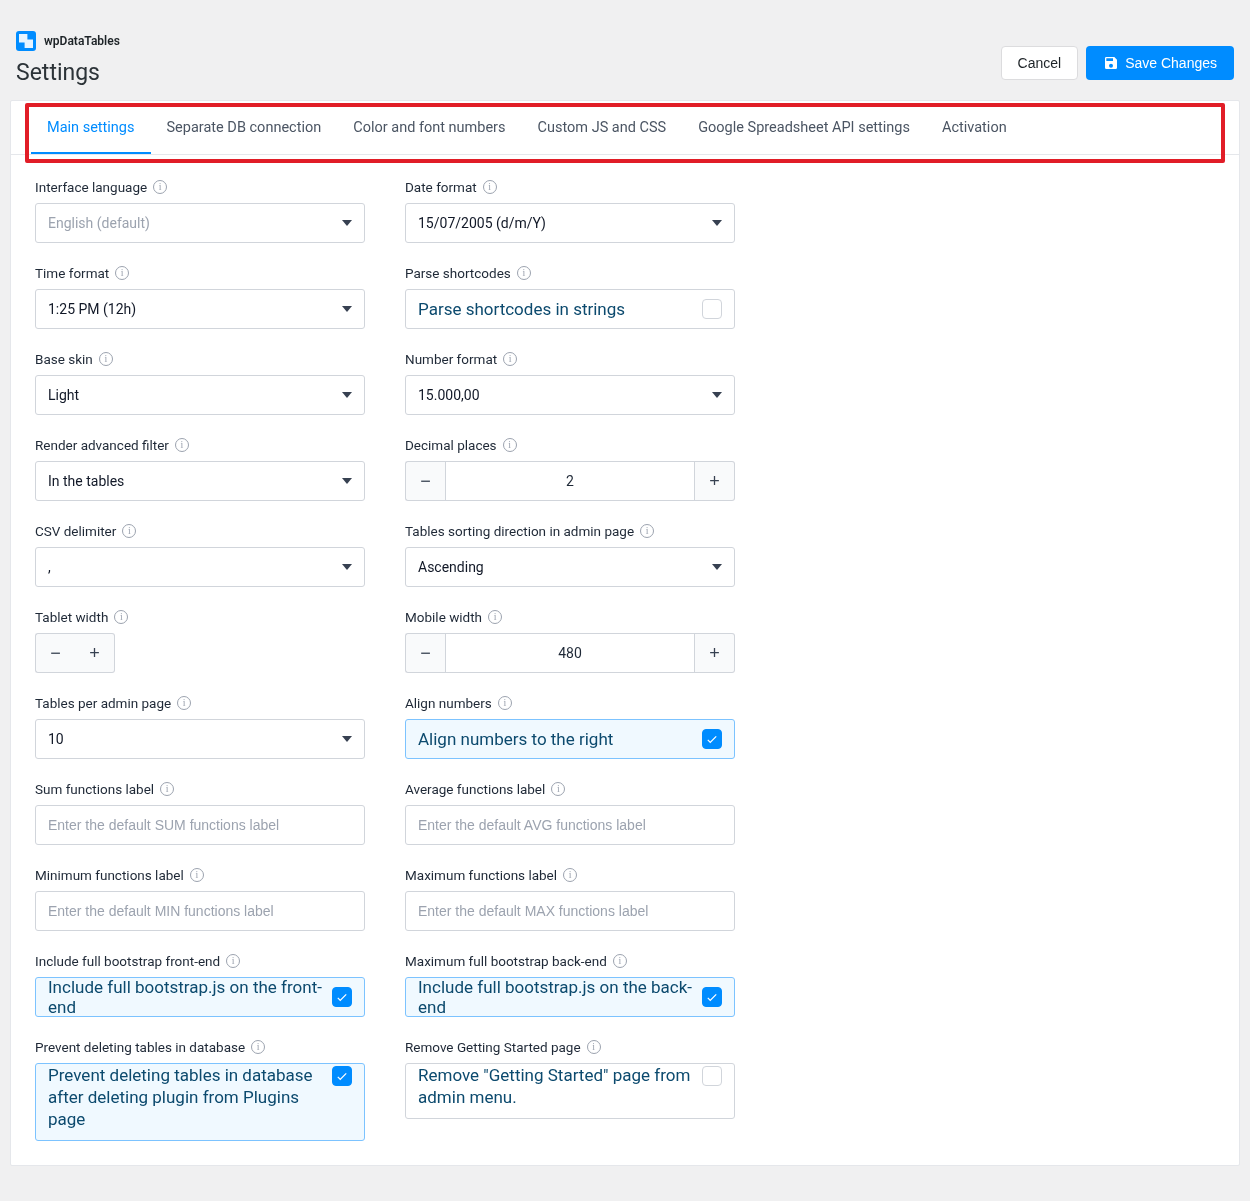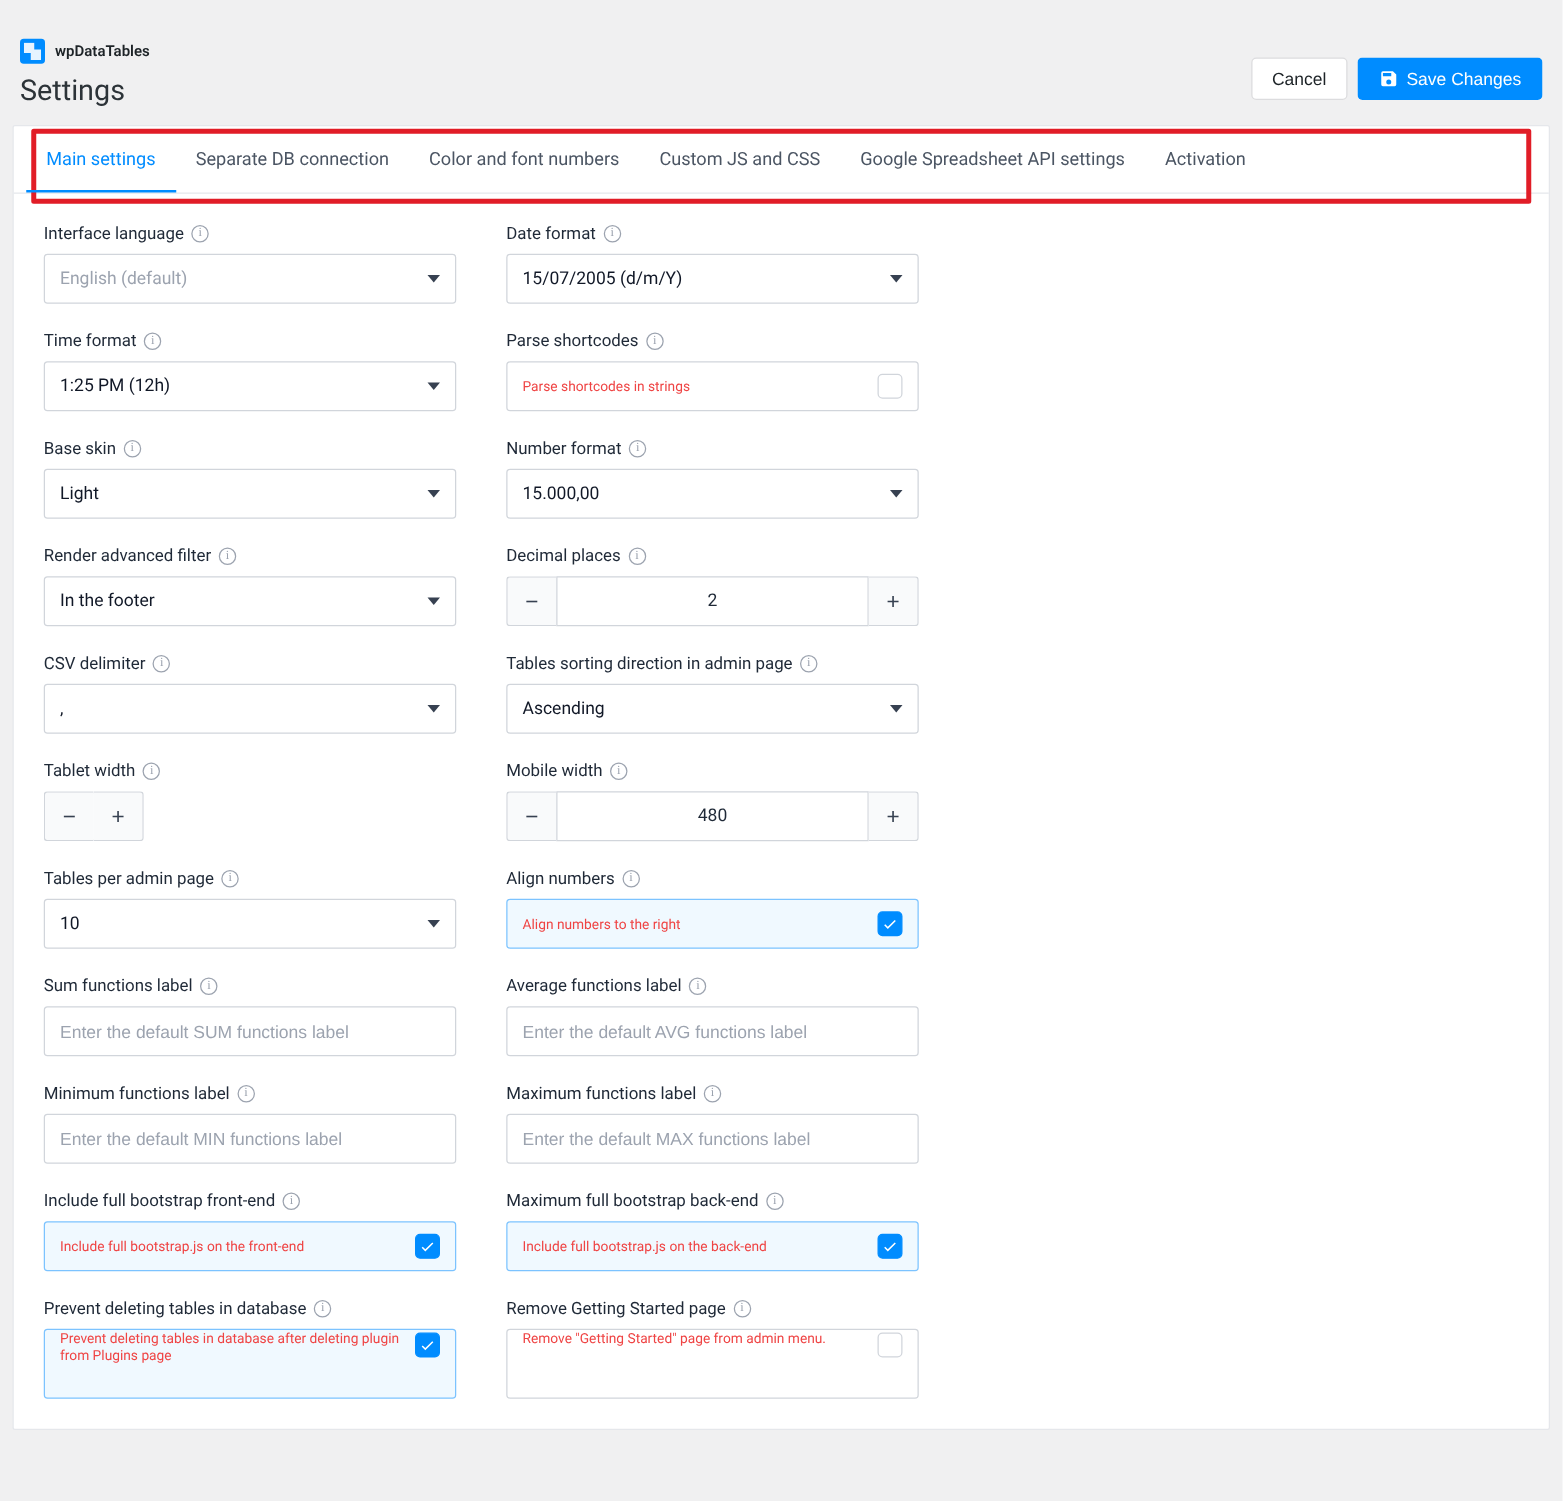--- a/index.html
+++ b/index.html
@@ -34,21 +34,21 @@
     .header-actions { display: flex; gap: 8px; align-items:center; padding-top: 28px; }
     .btn { border:1px solid transparent; cursor:pointer; font-size:14px; border-radius:4px; padding: 8px 16px; display:inline-flex; align-items:center; gap:6px; }
     .btn-cancel { background:#fff; border-color:#dcdcde; color:#1d2327; }
     .btn-primary { background:#008cff; color:#fff; }
     .btn-primary svg { width:16px; height:16px; fill:#fff; }
 
     .card { background:#fff; border:1px solid #e5e7eb; border-radius:2px; padding: 0 0 24px 0; }
 
     .tabs { border-bottom:1px solid #e5e7eb; position:relative; }
     .tabs-wrap {
-      display:flex; gap: 0; padding: 0 10px;
+      display:flex; gap: 0; padding: 0 20px;
     }
     .tabs-highlight {
       position:absolute; top:2px; left:14px; right:14px; height: 60px;
       border: 4px solid #e11d27; border-radius:2px; pointer-events:none;
     }
     .tab {
       padding: 18px 16px 16px 16px; font-size:14.5px; color:#4b5563; cursor:pointer; border-bottom:2px solid transparent; position:relative; z-index:1; white-space:nowrap;
     }
     .tab.active { color:#008cff; border-bottom-color:#008cff; }
 
@@ -86,21 +86,21 @@
     .num-stepper { display:flex; height:40px; }
     .num-stepper button {
       width:40px; border:1px solid #d1d5db; background:#f9fafb; color:#374151; font-size:18px; cursor:pointer;
     }
     .num-stepper button.minus { border-radius:3px 0 0 3px; border-right:none; }
     .num-stepper button.plus  { border-radius:0 3px 3px 0; border-left:none; }
     .num-stepper .num-display {
       flex:1; border:1px solid #d1d5db; display:flex; align-items:center; justify-content:center; font-size:14px; color:#1f2937; background:#fff;
     }
 
-    .check-control .check-text { font-size:11px; color:#ef4444; }
+    .check-control .check-text { font-size:17px; color:#0c4a6e; }
     .check-control.multiline { height:auto; min-height:56px; padding-bottom:10px; align-items:flex-start; }
     .check-control.multiline .check-text { line-height:1.3; padding-right:10px; }
     .check-control.multiline .checkbox { margin-top:2px; }
   </style>
 </head>
 <body>
 
 <div class="page-wrap">
   <div class="header">
     <div class="brand">
@@ -200,21 +200,21 @@
           <span class="caret"></span>
         </div>
       </div>
 
       <div class="field">
         <div class="field-label">
             <span>Render advanced filter</span>
             <i class="info-icon">i</i>
           </div>
         <div class="select">
-          <span>In the footer</span>
+          <span>In the tables</span>
           <span class="caret"></span>
         </div>
       </div>
       <div class="field">
         <div class="field-label">
             <span>Decimal places</span>
             <i class="info-icon">i</i>
           </div>
         <div class="num-stepper">
           <button class="minus">−</button>

